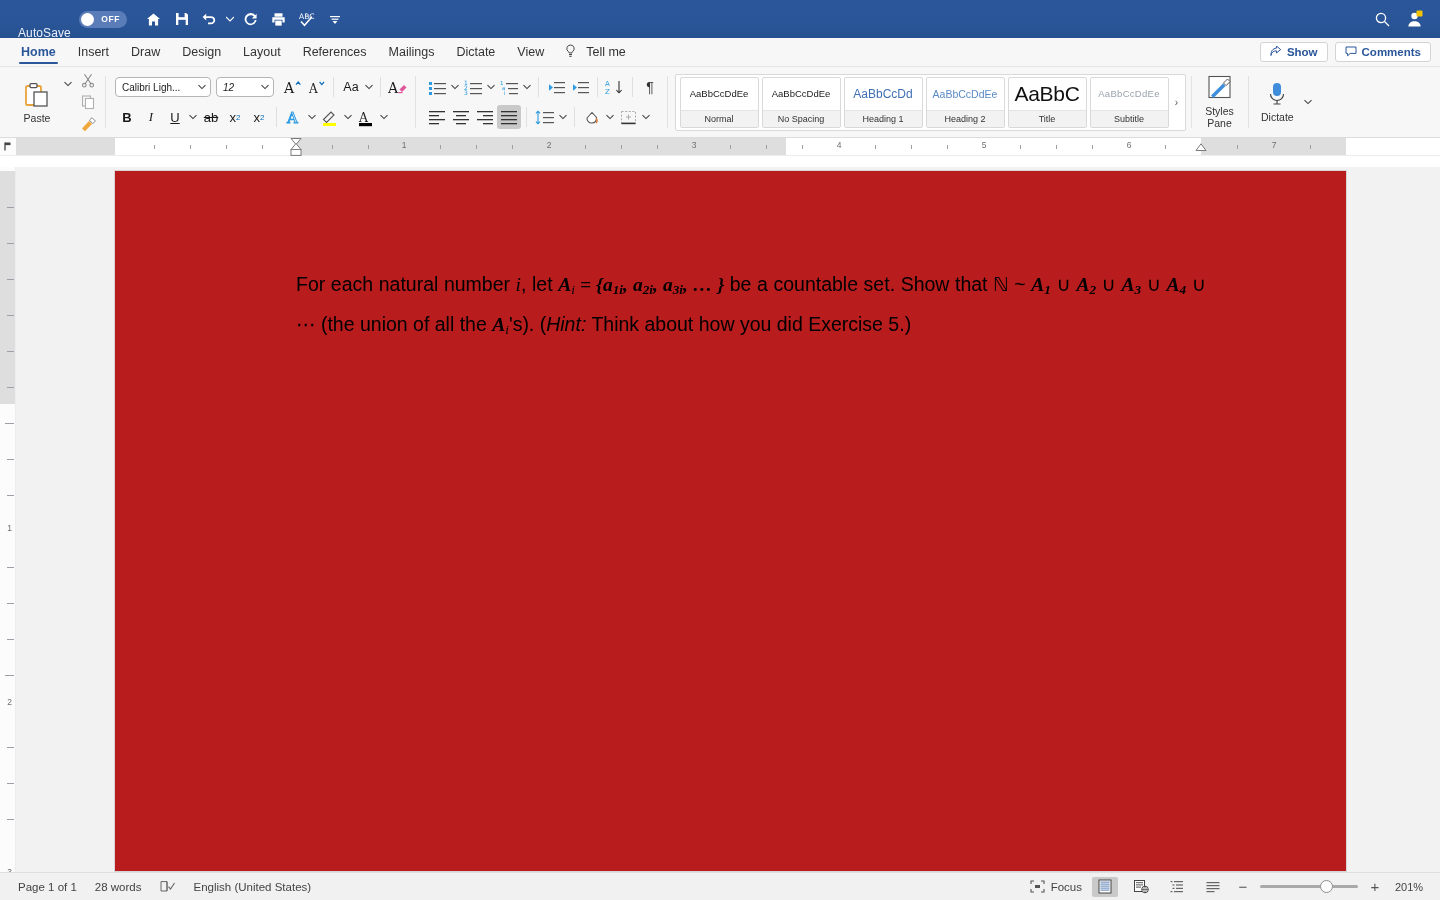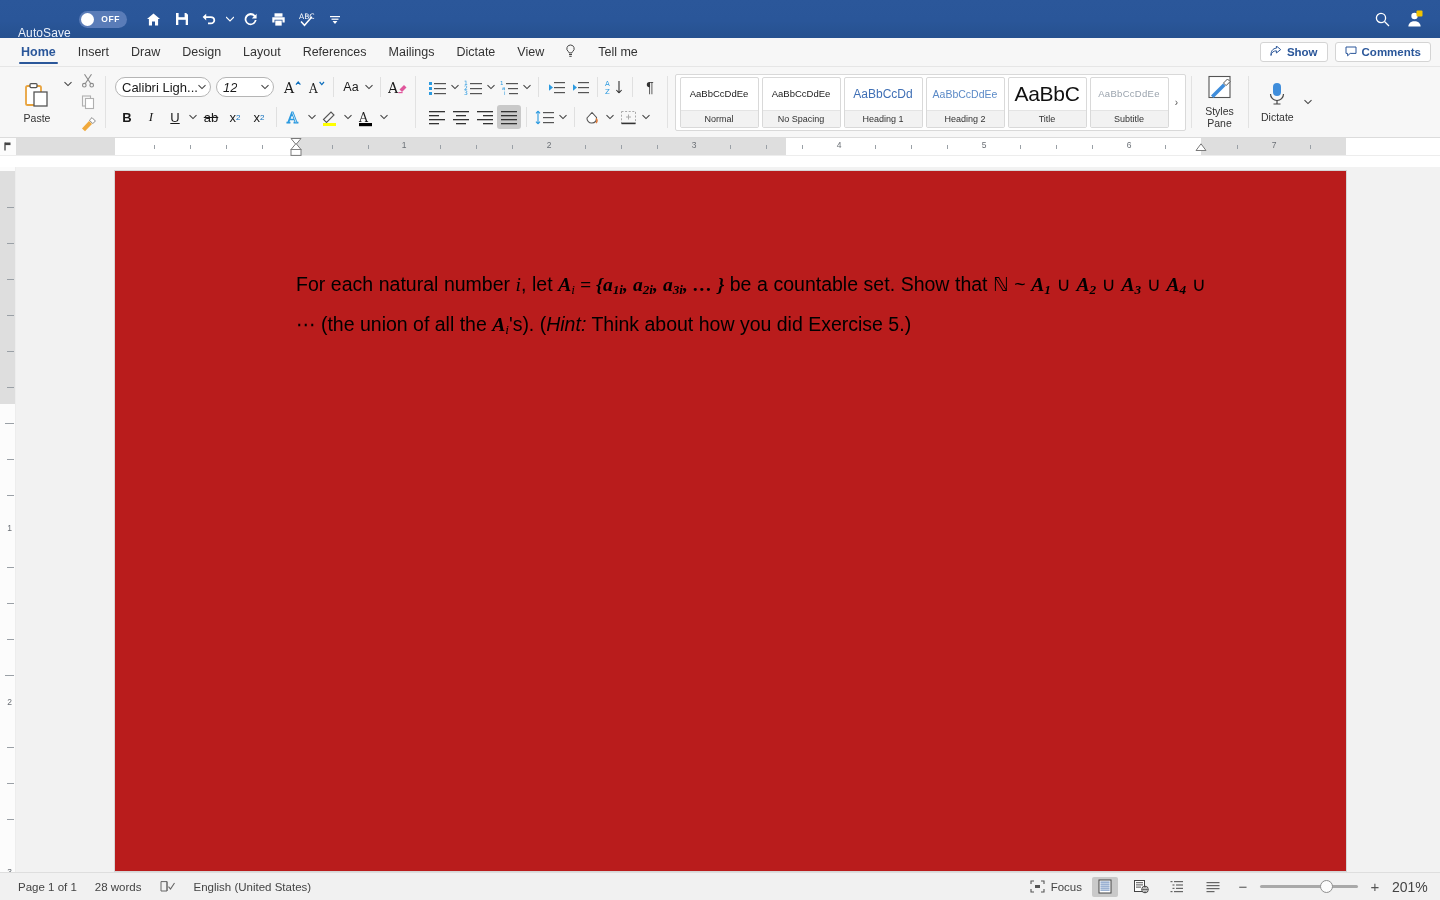--- a/index.html
+++ b/index.html
@@ -54,21 +54,21 @@
   .tabs{ display:flex; align-items:stretch; padding-left:10px; }
   .tab{
     padding:0 11px; display:flex; align-items:center; font-size:12.5px;
     color:#333; cursor:pointer; position:relative;
   }
   .tab.active{ color:#2b579a; font-weight:bold; }
   .tab.active::after{
     content:""; position:absolute; left:9px; right:9px; bottom:2px;
     height:2px; background:#2b579a; border-radius:1px;
   }
-  .tellme{ display:flex; align-items:center; gap:22px; padding:0 10px; font-size:12.5px; color:#333; cursor:pointer;}
+  .tellme{ display:flex; align-items:center; gap:10px; padding:0 10px; font-size:12.5px; color:#333; cursor:pointer;}
   .tabbar-right{ margin-left:auto; display:flex; align-items:center; gap:7px; padding-right:9px; }
   .pillbtn{
     display:flex; align-items:center; gap:5px; height:20px; padding:0 9px;
     border:1px solid #d4d4d4; border-radius:3px; background:#fff;
     font-size:11.5px; color:#2b579a; cursor:pointer; font-weight:bold;
   }
 
   
   .ribbon{
     height:71px; background:#f7f7f7; display:flex; align-items:stretch;
@@ -90,23 +90,23 @@
   .sep-v{ width:1px; height:20px; background:#e0e0e0; margin:0 5px; }
 
   
   .paste-col{ display:flex; flex-direction:column; align-items:center; width:50px; cursor:pointer; }
   .paste-label{ font-size:10.5px; color:#333; margin-top:1px; }
   .clip-small{ display:flex; flex-direction:column; align-items:center; gap:1px; margin-left:2px; }
   .clip-small .icobtn{ height:21px; }
 
   
   .combo{
-    height:20px; border:1px solid #b5b5b5; background:#fff; border-radius:10px;
+    height:20px; border:1px solid #b5b5b5; background:#fff; border-radius:4px;
     display:flex; align-items:center; justify-content:space-between;
-    font-size:13px; color:#1a1a1a; padding:0 4px 0 6px; cursor:pointer;
+    font-size:10px; color:#1a1a1a; padding:0 4px 0 6px; cursor:pointer;
   }
   .combo.fontname{ width:96px; }
   .combo.fontsize{ width:58px; margin-left:5px;font-style:italic; }
   .combo .cv{ overflow:hidden; white-space:nowrap; }
 
   .fontrow2{ margin-top:6px; }
   .fmt{
     width:24px; height:22px; display:flex; align-items:center; justify-content:center;
     font-size:13px; color:#1a1a1a; cursor:pointer; border-radius:3px;
   }
@@ -214,21 +214,21 @@
   }
   .viewbtn.active{ background:#c9c9c9; }
   .zoomtrack{
     width:98px; height:3px; background:#a9a9a9; border-radius:2px; position:relative; cursor:pointer;
   }
   .zoomknob{
     width:13px; height:13px; border-radius:50%; background:#fcfcfc;
     border:1px solid #8f8f8f; position:absolute; top:-5px; left:60px;
   }
   .zoompm{ font-size:15px; color:#555; cursor:pointer; width:14px; text-align:center; line-height:1; }
-  .zoomval{ font-size:14px; color:#444; width:34px; text-align:right; cursor:pointer; }
+  .zoomval{ font-size:11px; color:#444; width:34px; text-align:center; cursor:pointer; }
 </style>
 </head>
 <body>
 
 <div class="titlebar">
   <div class="autosave-wrap">
     <span class="autosave-label">AutoSave</span>
     <span class="toggle">
       <span class="knob"></span>
       <span class="off">OFF</span>

